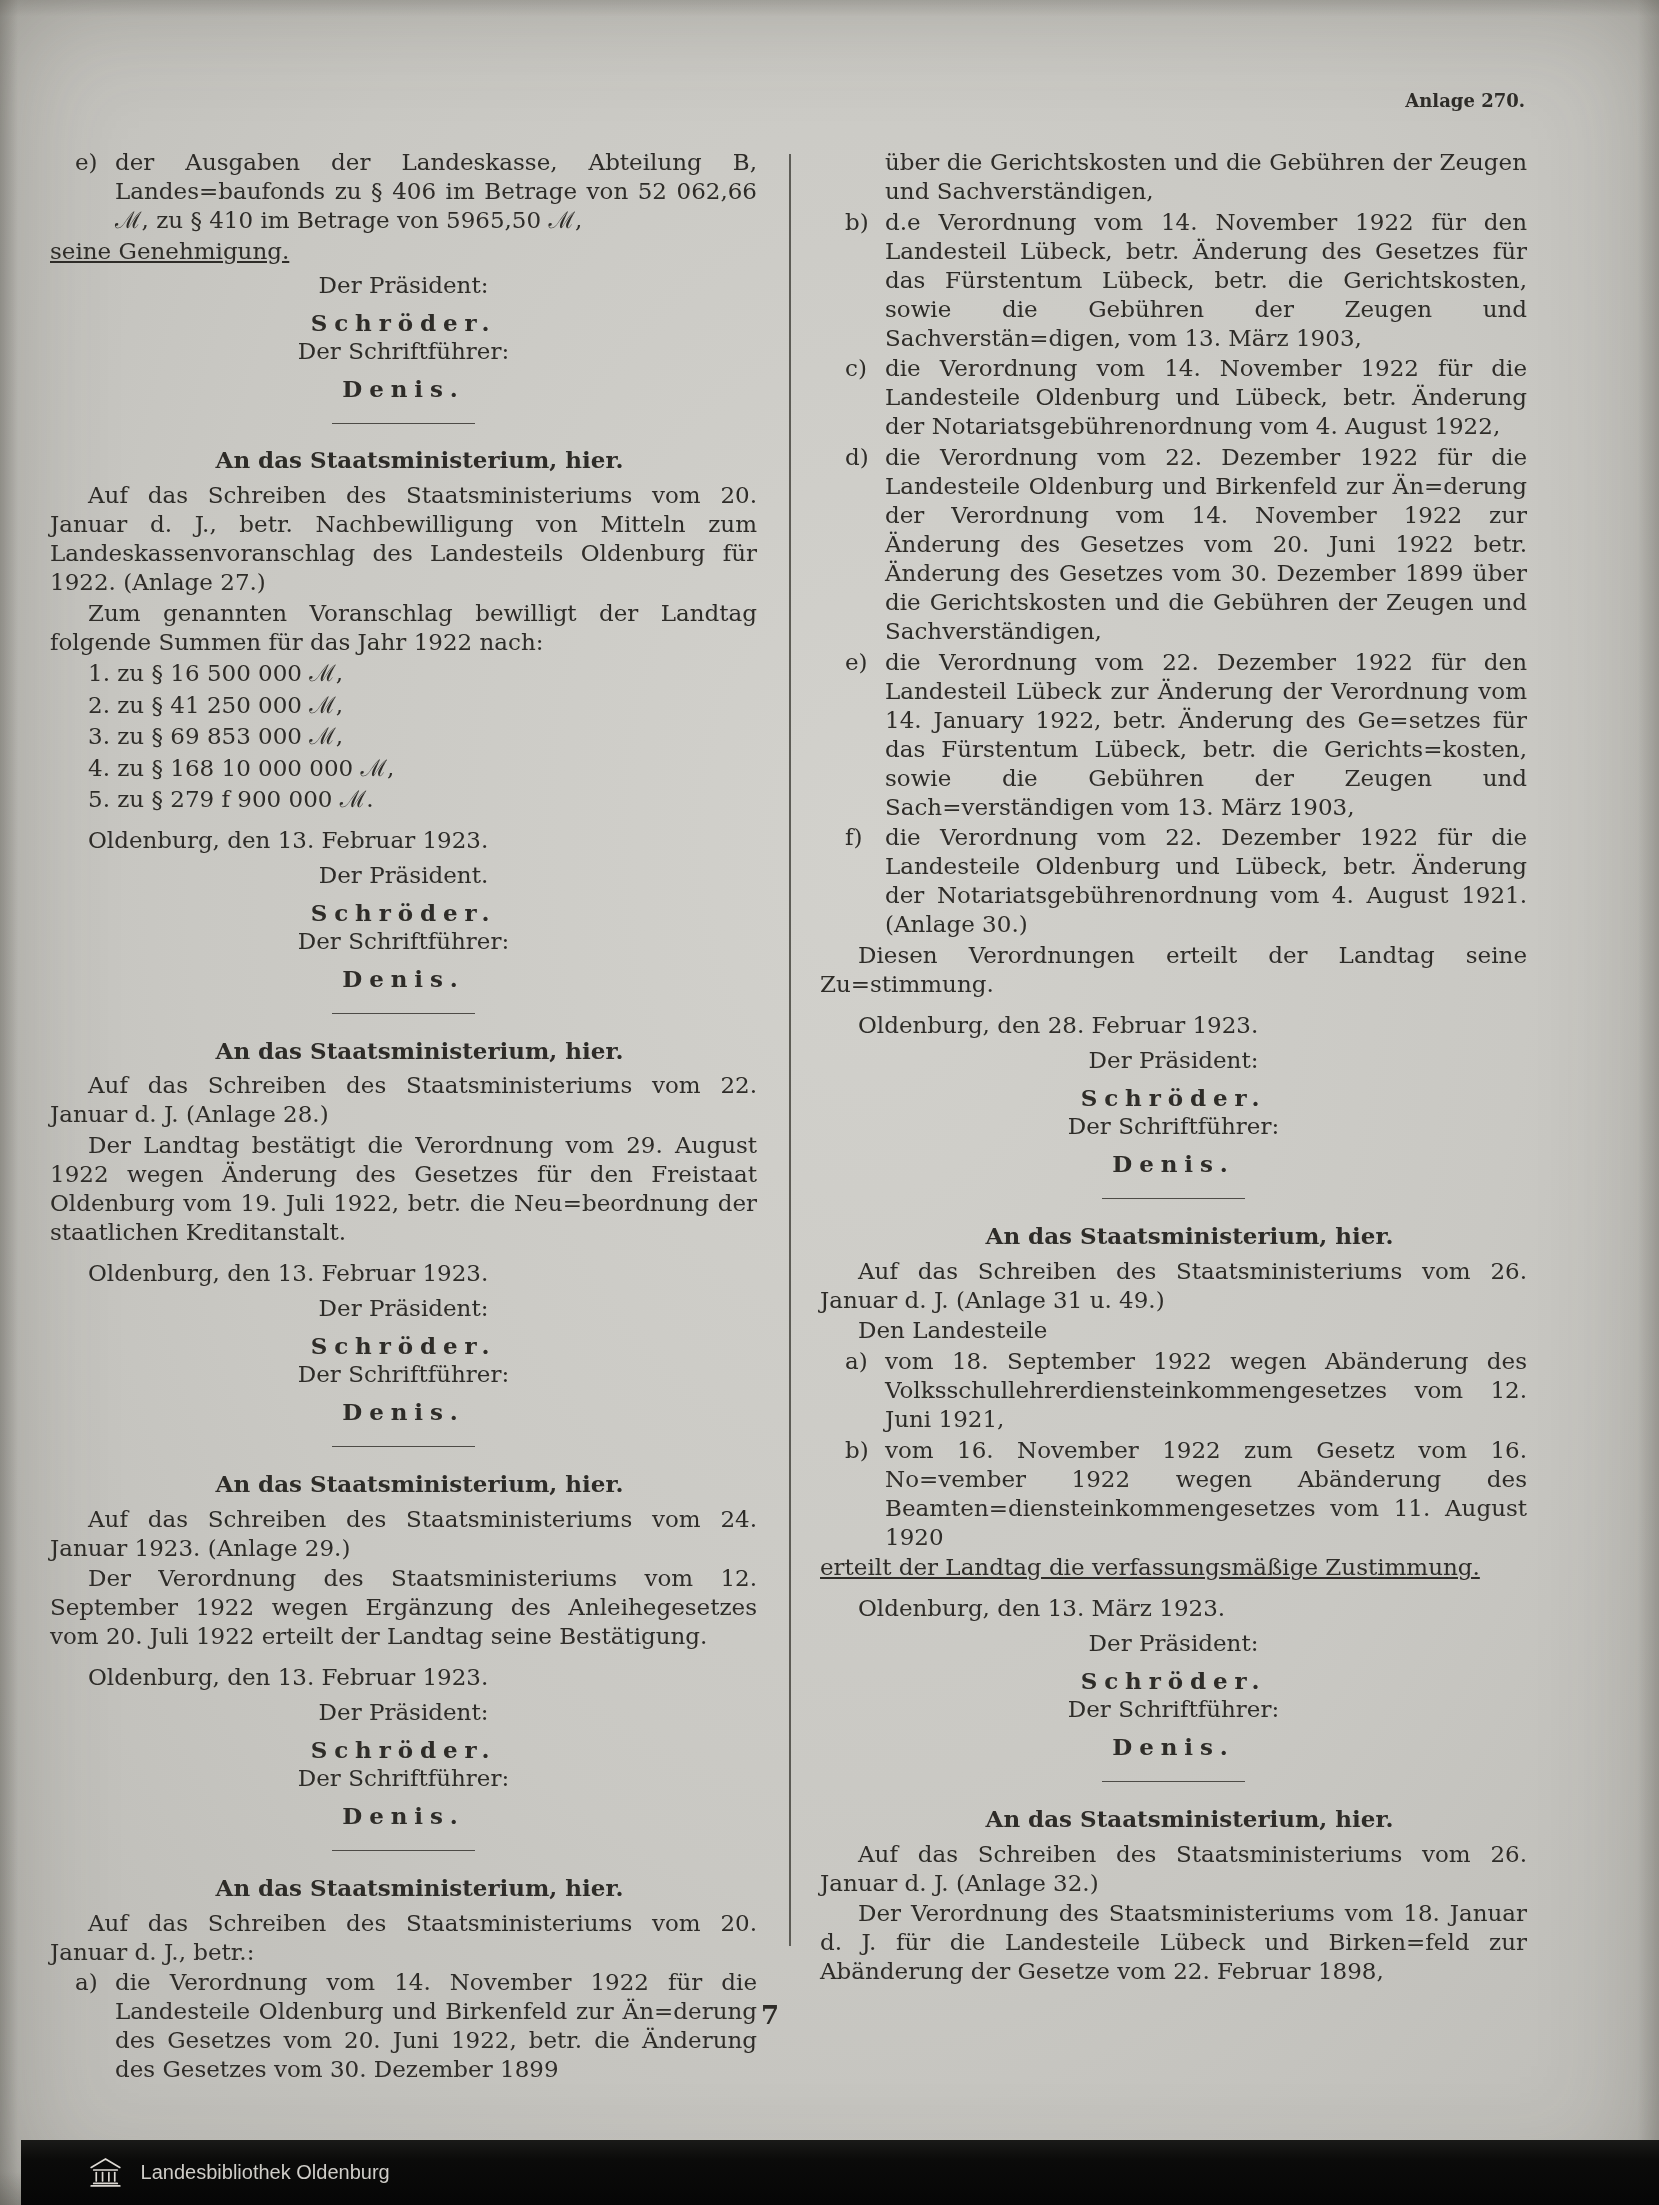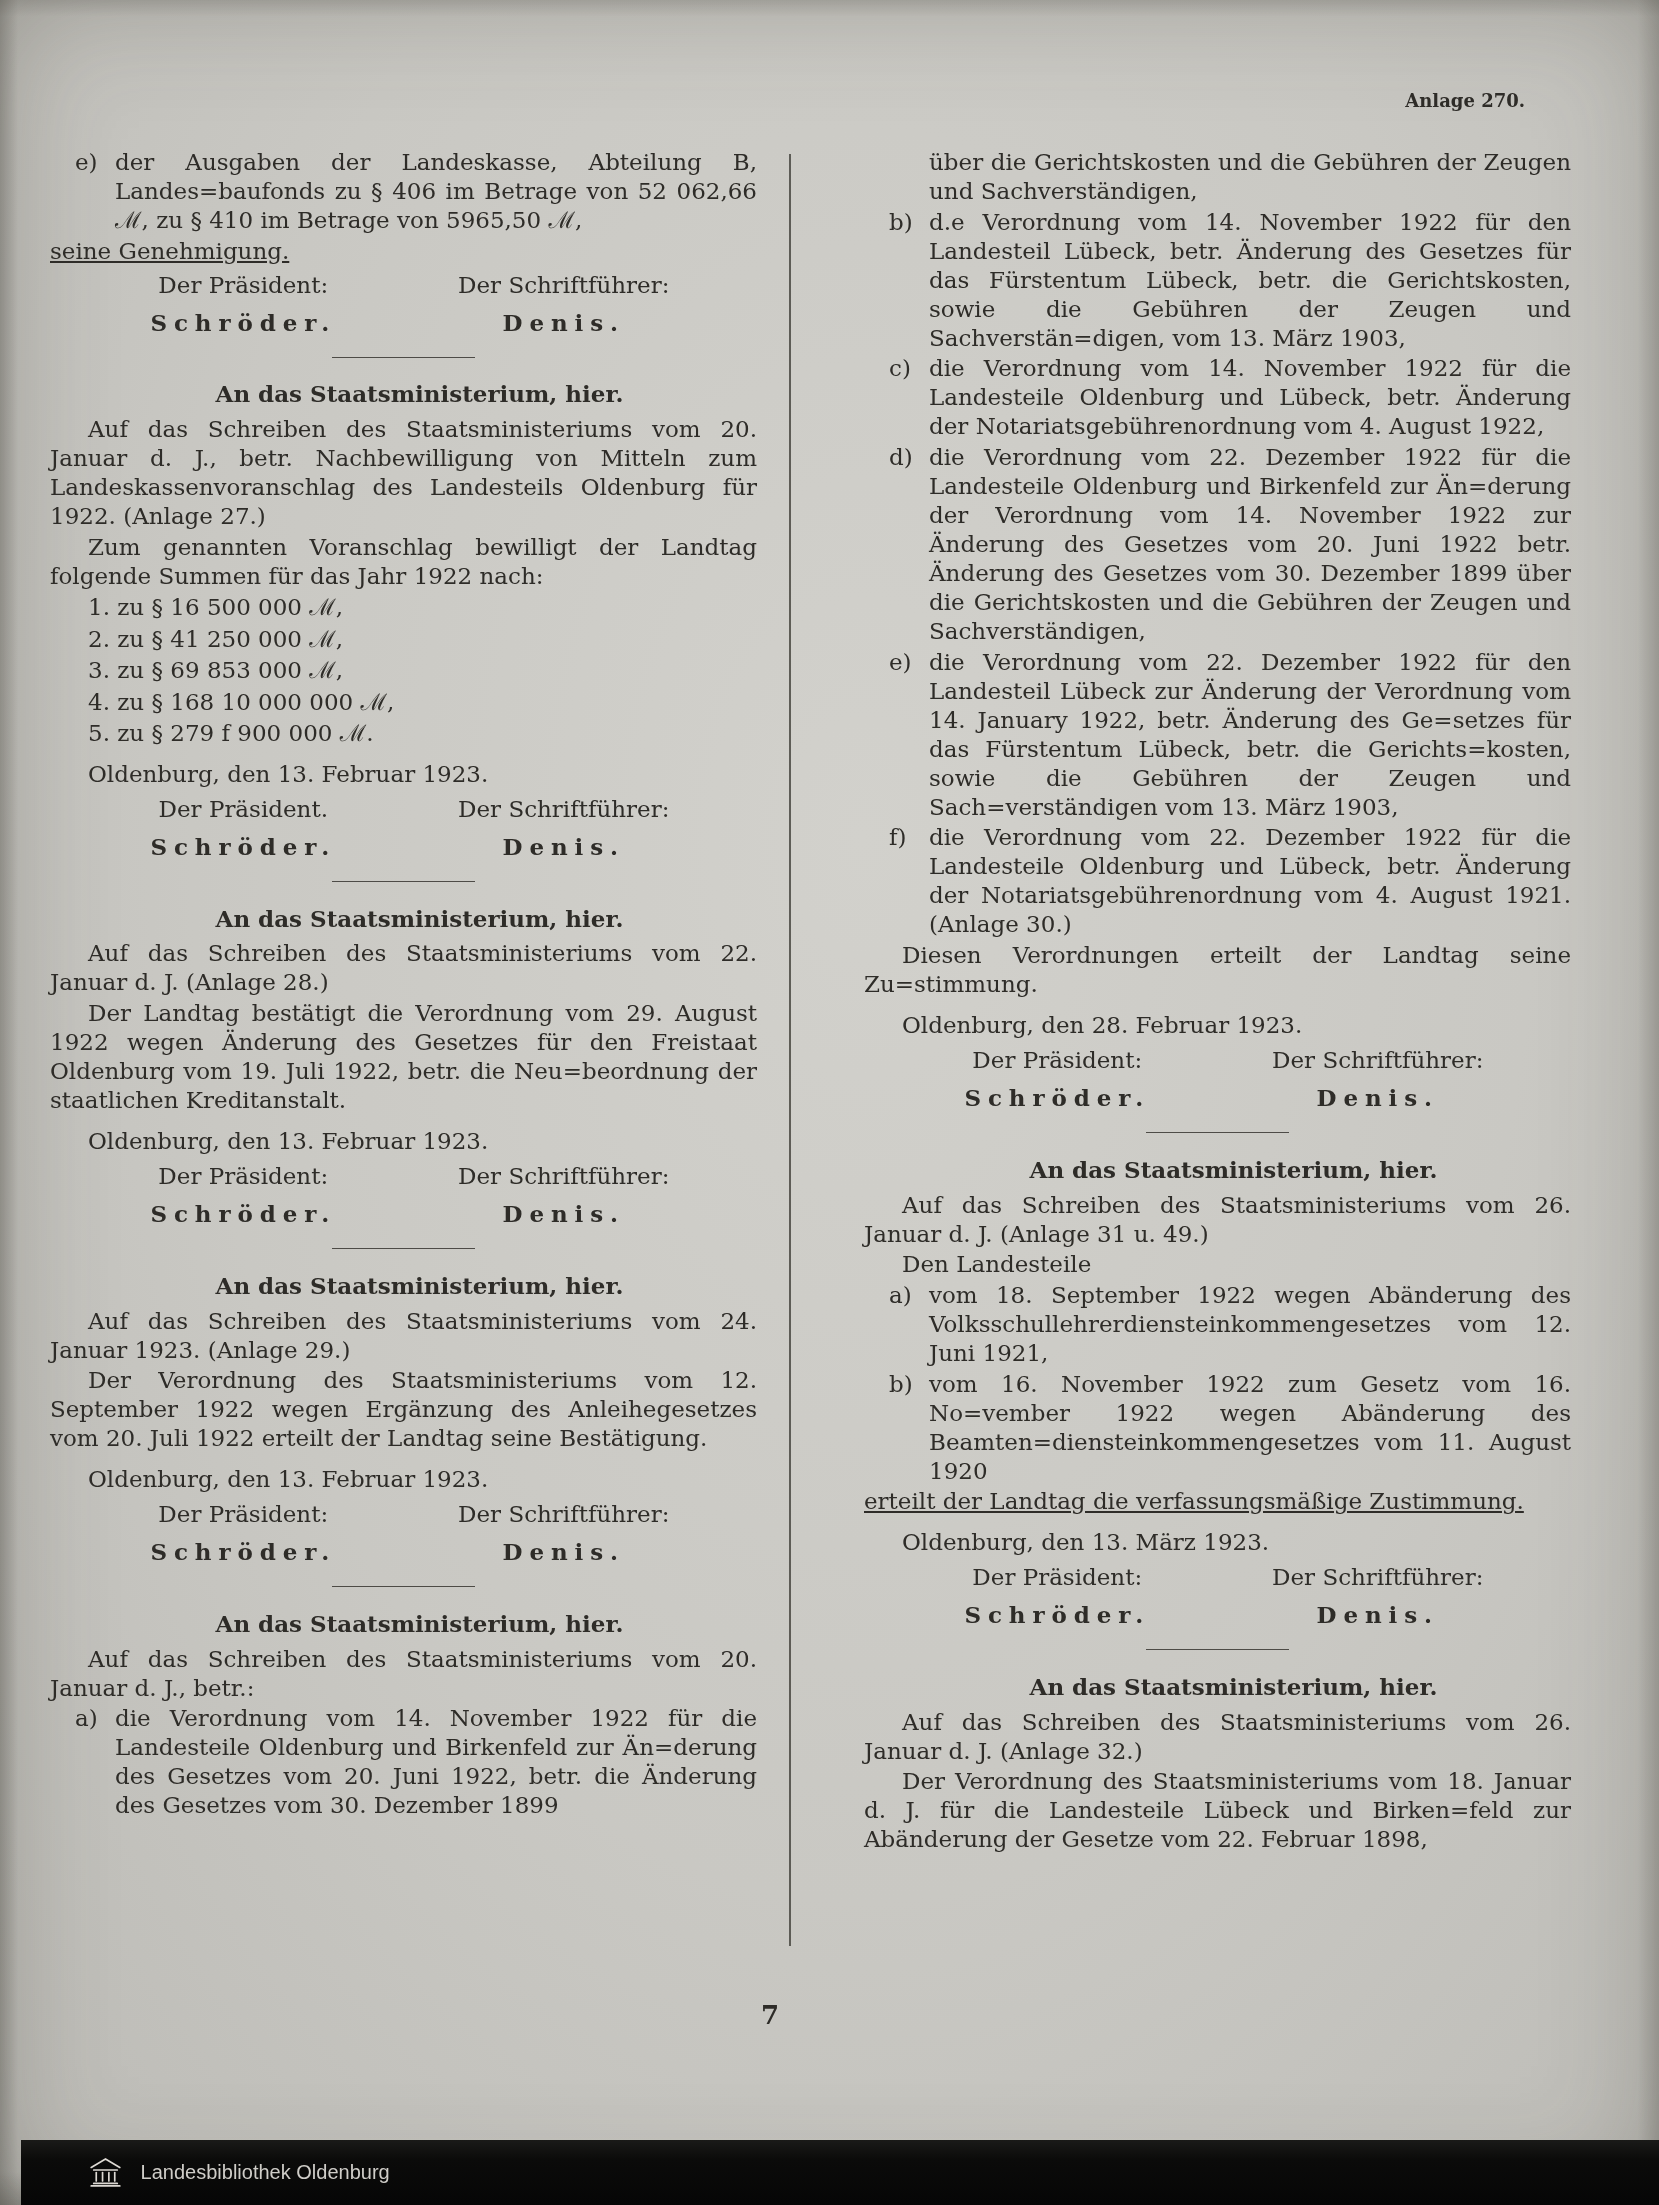--- a/index.html
+++ b/index.html
@@ -30,21 +30,21 @@
   .anlage {
     position: absolute; top: 86px; right: 134px;
     font-weight: bold; font-size: 18px;
   }
 
   .col {
     position: absolute; top: 148px; width: 707px;
     text-align: justify;
   }
   .col-left  { left: 50px; }
-  .col-right { left: 864px; }
+  .col-right { left: 820px; }
 
   .divider {
     position: absolute; left: 789px; top: 154px;
     width: 1.7px; height: 1792px;
     background: rgba(62,60,54,.78);
   }
 
   .blk { margin: 0 0 1.7px 0; }
   .heading {
     font-weight: bold;
@@ -55,21 +55,21 @@
   .para  { text-indent: 38px; }
   .plain { text-indent: 0; text-decoration: underline; }
   .cont  { padding-left: 65px; }
   .hang  { position: relative; padding-left: 65px; }
   .hang .marker { position: absolute; left: 25px; top: 0; }
   .numlist { margin: 2.5px 0 4.1px 38px; text-align: left; }
   .numline { margin: 0 0 2.5px 0; }
   .dateline { margin: 11.6px 0 6.6px 0; text-indent: 38px; text-align: left; }
 
   .sigs { margin: 5px 33px 8.3px 33px; }
-  .sig-row { display: flex; }
+  .sig-row { display: flex; flex-direction: column; }
   .sig-cell { flex: 1; text-align: center; }
   .sig-name { letter-spacing: .30em; margin-top: 8px; font-weight: bold; }
 
   .rule {
     width: 143px; height: 0;
     border-top: 1.7px solid rgba(55,53,48,.85);
     margin: 20px auto 21.6px auto;
   }
 
   .page-number {

